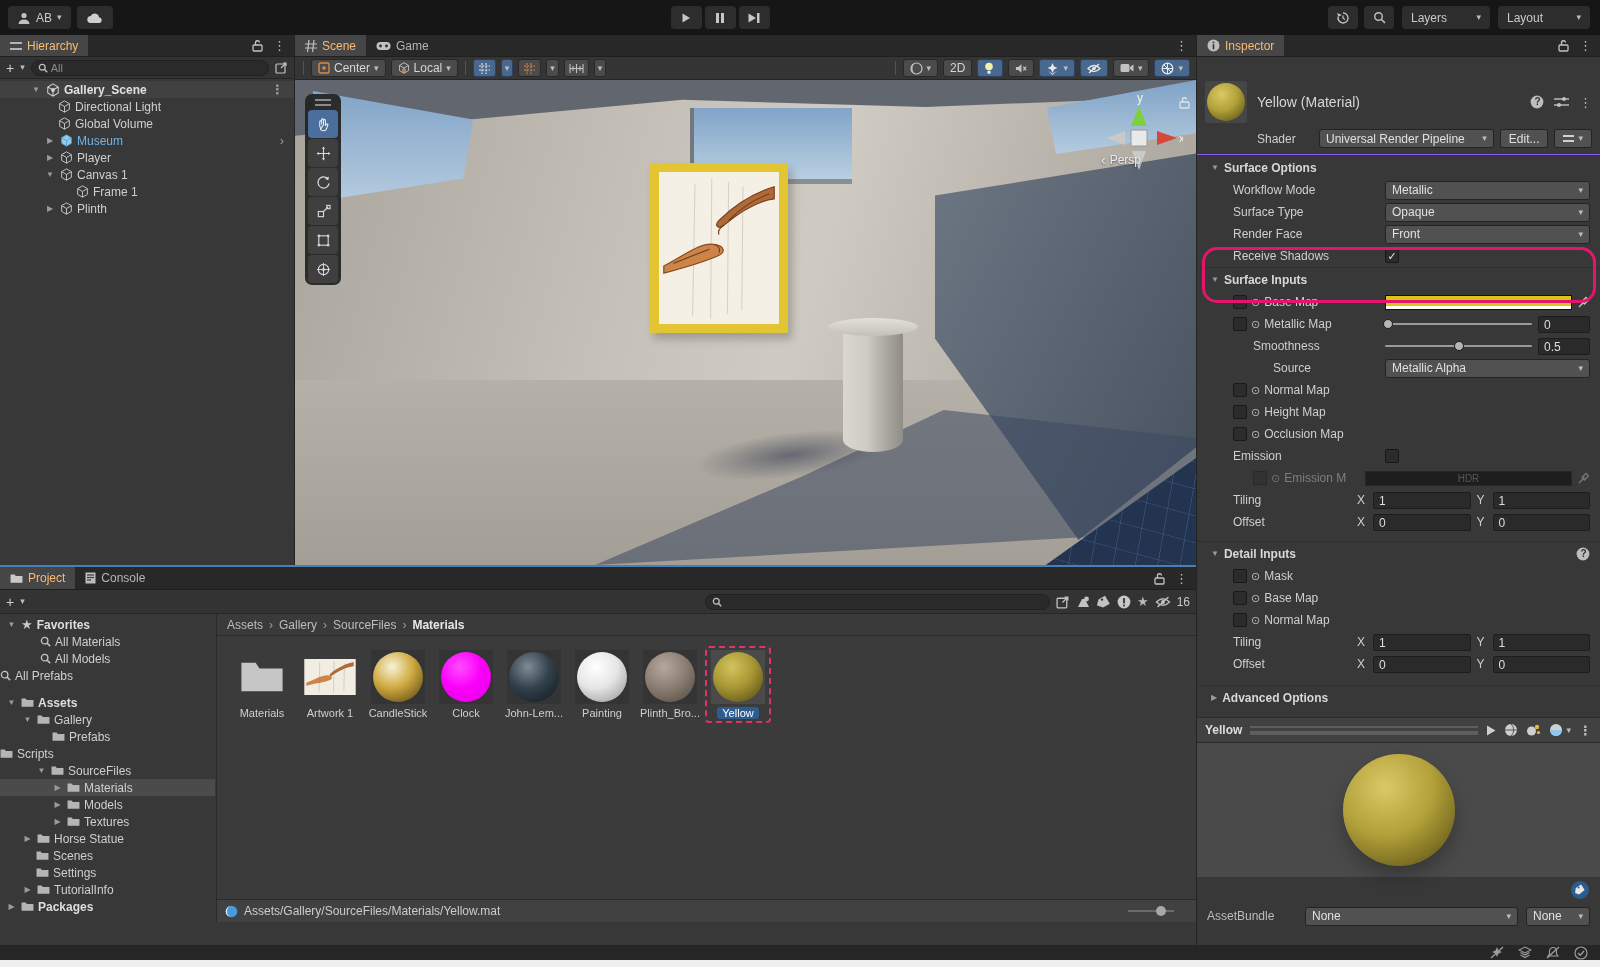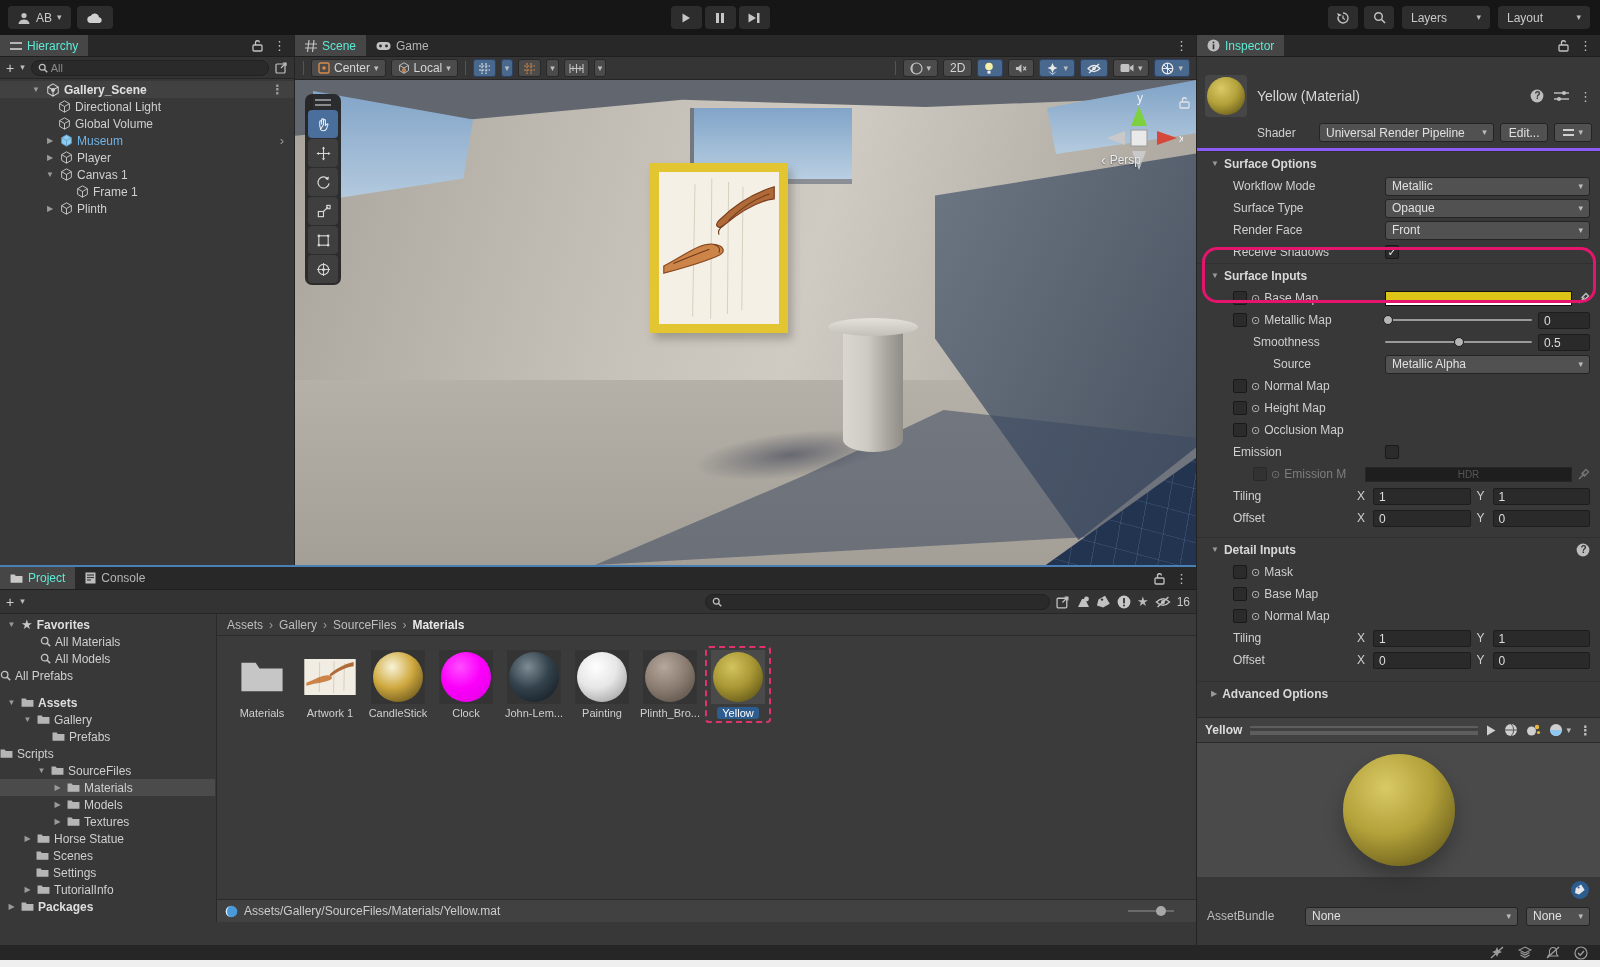--- a/index.html
+++ b/index.html
@@ -10,21 +10,21 @@
   .ic{color:#c2c2c2}
   
   #topbar{left:0;top:0;width:1600px;height:35px;background:#161616;display:flex;align-items:center}
   .tbtn{height:23px;background:#2d2d2d;border-radius:4px;display:flex;align-items:center;justify-content:center;gap:5px;padding:0 9px;color:#c9c9c9}
   .caret{font-size:9px;color:#bdbdbd;line-height:1}
   .kebab{font-size:13px;color:#bdbdbd;letter-spacing:0}
   
   .panel{position:absolute;background:#383838}
   .tabbar{height:22px;background:#282828;display:flex;align-items:stretch;border-bottom:1px solid #1f1f1f}
   .tab{display:flex;align-items:center;gap:5px;padding:0 10px;color:#b5b5b5;font-size:12px}
-  .tab.active{background:#464646;color:#5eead4}
+  .tab.active{background:#464646;color:#fdba74}
   .tabbar .right{margin-left:auto;display:flex;align-items:center;gap:10px;padding-right:8px}
   .toolrow{height:22px;background:#333333;border-bottom:1px solid #262626;display:flex;align-items:center;padding:0 6px;gap:6px}
   .search{flex:1;height:16px;background:#2a2a2a;border:1px solid #212121;border-radius:8px;display:flex;align-items:center;gap:3px;padding:0 6px;color:#888}
   .search input{flex:1;background:transparent;border:0;outline:0;color:#ddd;font-size:11px;font-family:inherit}
   .search input::placeholder{color:#8a8a8a}
   
   #hier{left:0;top:35px;width:295px;height:530px;border-right:1px solid #232323}
   .hrow{height:17px;display:flex;align-items:center;gap:4px;padding-left:4px;color:#cfcfcf;white-space:nowrap}
   .hrow .exp{width:12px;text-align:center;font-size:8px;color:#9a9a9a}
   .hrow.scene{background:#414141;font-weight:bold;color:#e0e0e0}
@@ -58,21 +58,21 @@
   .cell{width:66px;display:flex;flex-direction:column;align-items:center;gap:3px;border:2px dashed transparent;border-radius:4px;padding:2px 0}
   .cell.sel{border-color:#e0326e}
   .thumb{width:54px;height:54px;display:flex;align-items:center;justify-content:center;background:#343434}
   .thumb.nobg{background:transparent}
   .sphere{width:50px;height:50px;border-radius:50%}
   .alabel{font-size:11px;color:#cfcfcf;max-width:64px;overflow:hidden;text-overflow:ellipsis;white-space:nowrap}
   .alabel.sel{background:#2d5c8f;color:#fff;border-radius:3px;padding:0 5px}
   #pstatus{position:absolute;left:0;right:0;bottom:0;height:23px;background:#414141;border-top:1px solid #2a2a2a;display:flex;align-items:center;gap:6px;padding:0 8px;color:#cccccc}
   
   #insp{left:1196px;top:35px;width:404px;height:910px;border-left:1px solid #232323;overflow:hidden}
-  .ihead{padding:18px 8px 4px;border-bottom:3px solid #8b5cf6}
+  .ihead{padding:24px 8px 4px;border-bottom:1px solid #8b5cf6}
   .ititle{display:flex;align-items:center;gap:10px}
   .ititle .t{font-size:14px;color:#d6d6d6}
   .ithumb{width:42px;height:42px;background:#464646;border-radius:3px;display:flex;align-items:center;justify-content:center}
   .shline{display:flex;align-items:center;gap:6px;margin:6px 0 2px 52px}
   .dd{height:19px;background:#515151;border:1px solid #242424;border-radius:3px;display:flex;align-items:center;padding:0 6px;color:#e0e0e0;gap:4px;min-width:0}
   .dd .val{overflow:hidden;white-space:nowrap;flex:1}
   .dd .caret{margin-left:auto}
   .btn{height:19px;background:#515151;border:1px solid #242424;border-radius:3px;display:flex;align-items:center;justify-content:center;padding:0 8px;color:#e0e0e0;gap:4px}
   .sechead{display:flex;align-items:center;gap:5px;height:24px;padding-left:14px;font-weight:bold;color:#d8d8d8;border-top:1px solid #303030}
   .irow{display:flex;align-items:center;height:22px;padding-left:36px;padding-right:10px;gap:4px}

